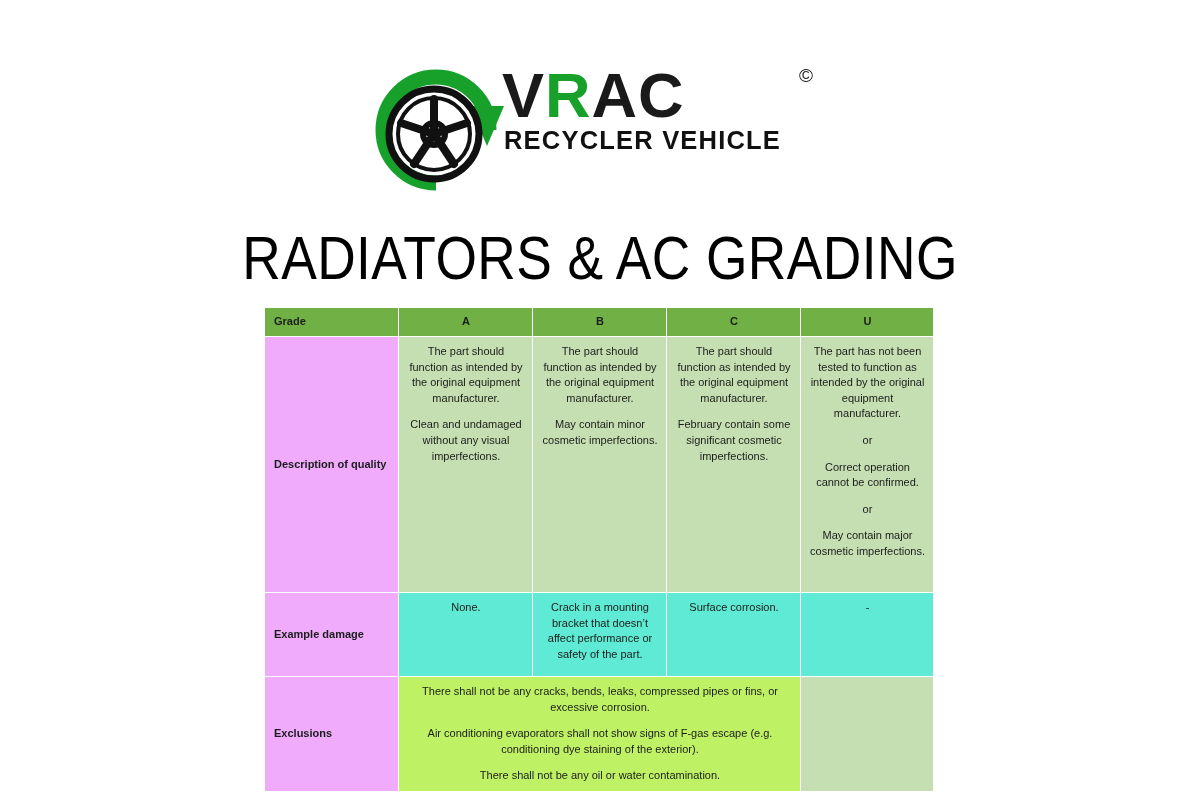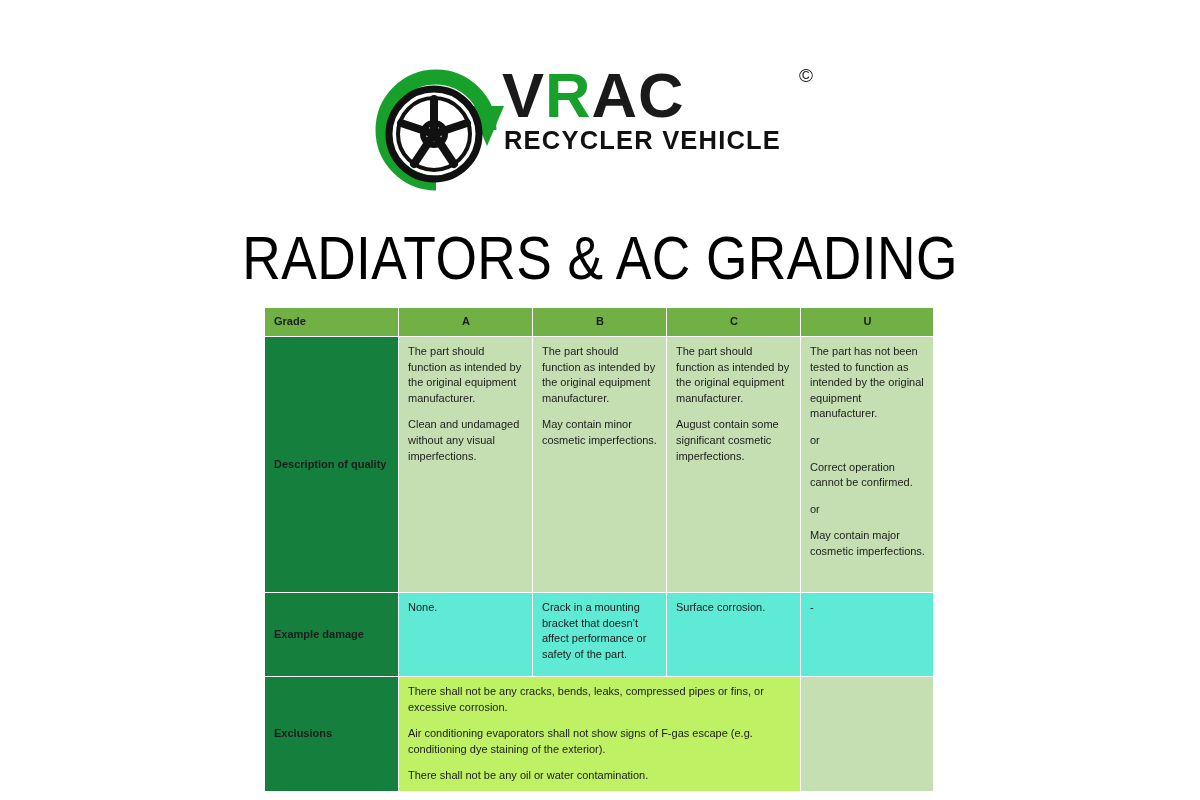--- a/index.html
+++ b/index.html
@@ -138,33 +138,33 @@
     color: #11260a;
     vertical-align: middle !important;
     padding-top: 4px !important;
     padding-bottom: 4px !important;
   }
   .hdr-grade { text-align: left; }
   .hdr-grade-letter { text-align: center !important; }
 
   
   .row-label {
-    background: #15803d;
+    background: #f0abfc;
     font-weight: bold;
     color: #11260a;
     vertical-align: middle !important;
   }
 
   
   .cell-desc  { background: #c5dfb3; }
   .cell-light { background: #5eead4; }
   .cell-excl  { background: #bef264; }
   .cell-blank { background: #c5dfb3; }
 
-  .cell-p { margin: 0 0 11px 0; }
+  .cell-p { margin: 0 0 11px 0; text-align: center; }
   .cell-p:last-child { margin-bottom: 0; }
 
   .col-grade { width: 134px; }
   .col-a { width: 134px; }
   .col-b { width: 134px; }
   .col-c { width: 134px; }
   .col-u { width: 133px; }
 
   .row-desc-h   { height: 256px; }
   .row-dmg-h    { height: 84px; }
@@ -237,21 +237,21 @@
         <td class="cell-desc">
           <p class="cell-p">The part should function as intended by the original equipment manufacturer.</p>
           <p class="cell-p">Clean and undamaged without any visual imperfections.</p>
         </td>
         <td class="cell-desc">
           <p class="cell-p">The part should function as intended by the original equipment manufacturer.</p>
           <p class="cell-p">May contain minor cosmetic imperfections.</p>
         </td>
         <td class="cell-desc">
           <p class="cell-p">The part should function as intended by the original equipment manufacturer.</p>
-          <p class="cell-p">August contain some significant cosmetic imperfections.</p>
+          <p class="cell-p">February contain some significant cosmetic imperfections.</p>
         </td>
         <td class="cell-desc">
           <p class="cell-p">The part has not been tested to function as intended by the original equipment manufacturer.</p>
           <p class="cell-p">or</p>
           <p class="cell-p">Correct operation cannot be confirmed.</p>
           <p class="cell-p">or</p>
           <p class="cell-p">May contain major cosmetic imperfections.</p>
         </td>
       </tr>
 

